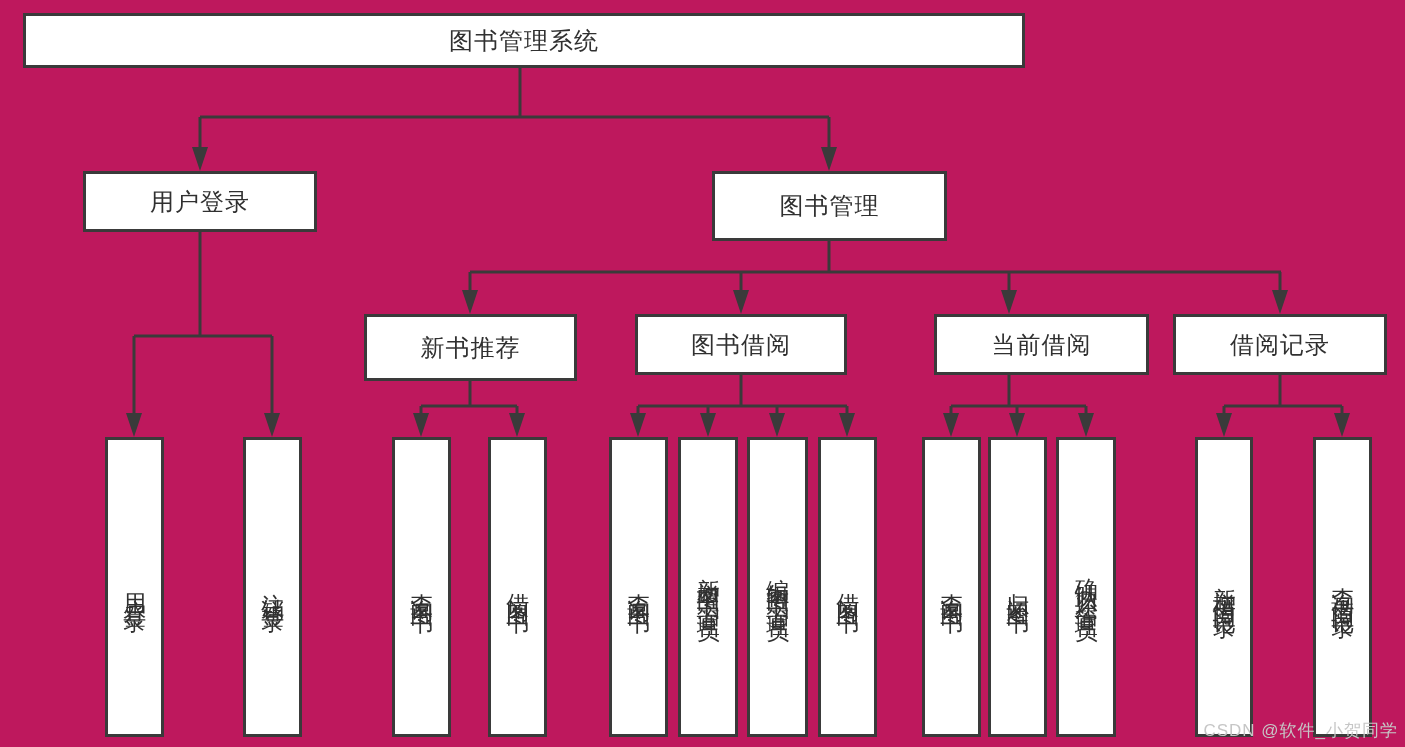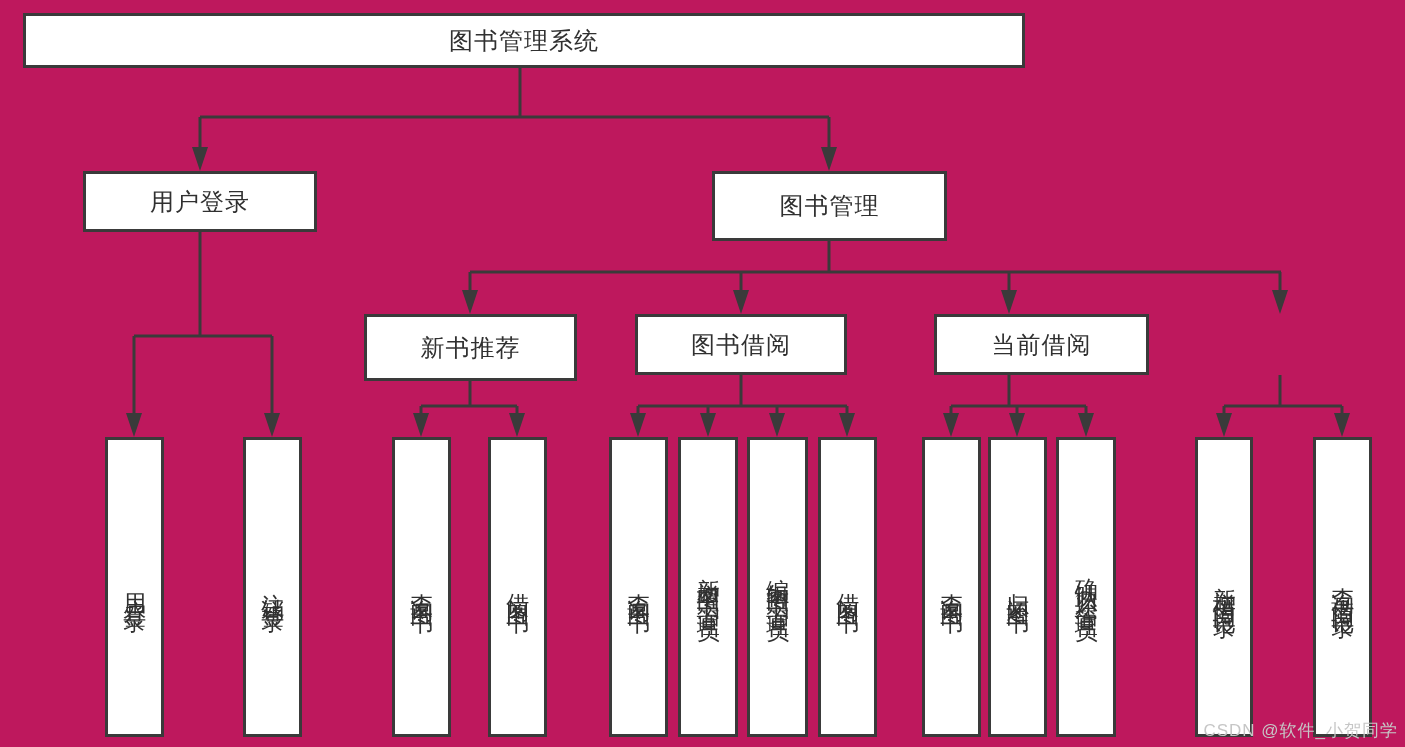--- a/index.html
+++ b/index.html
@@ -97,20 +97,23 @@
 
   <div class="box box-h" style="left:364px;top:314px;width:213px;height:67px">
     <span>新书推荐</span>
   </div>
   <div class="box box-h" style="left:635px;top:314px;width:212px;height:61px">
     <span>图书借阅</span>
   </div>
   <div class="box box-h" style="left:934px;top:314px;width:215px;height:61px">
     <span>当前借阅</span>
   </div>
+  <div class="box box-h" style="left:1173px;top:314px;width:214px;height:61px">
+    <span>借阅记录</span>
+  </div>
 
   <div class="box box-v" style="left:105px;top:437px;width:59px;height:300px">
     <span>用户登录</span>
   </div>
   <div class="box box-v" style="left:243px;top:437px;width:59px;height:300px">
     <span>注销登录</span>
   </div>
   <div class="box box-v" style="left:392px;top:437px;width:59px;height:300px">
     <span>查询图书</span>
   </div>

